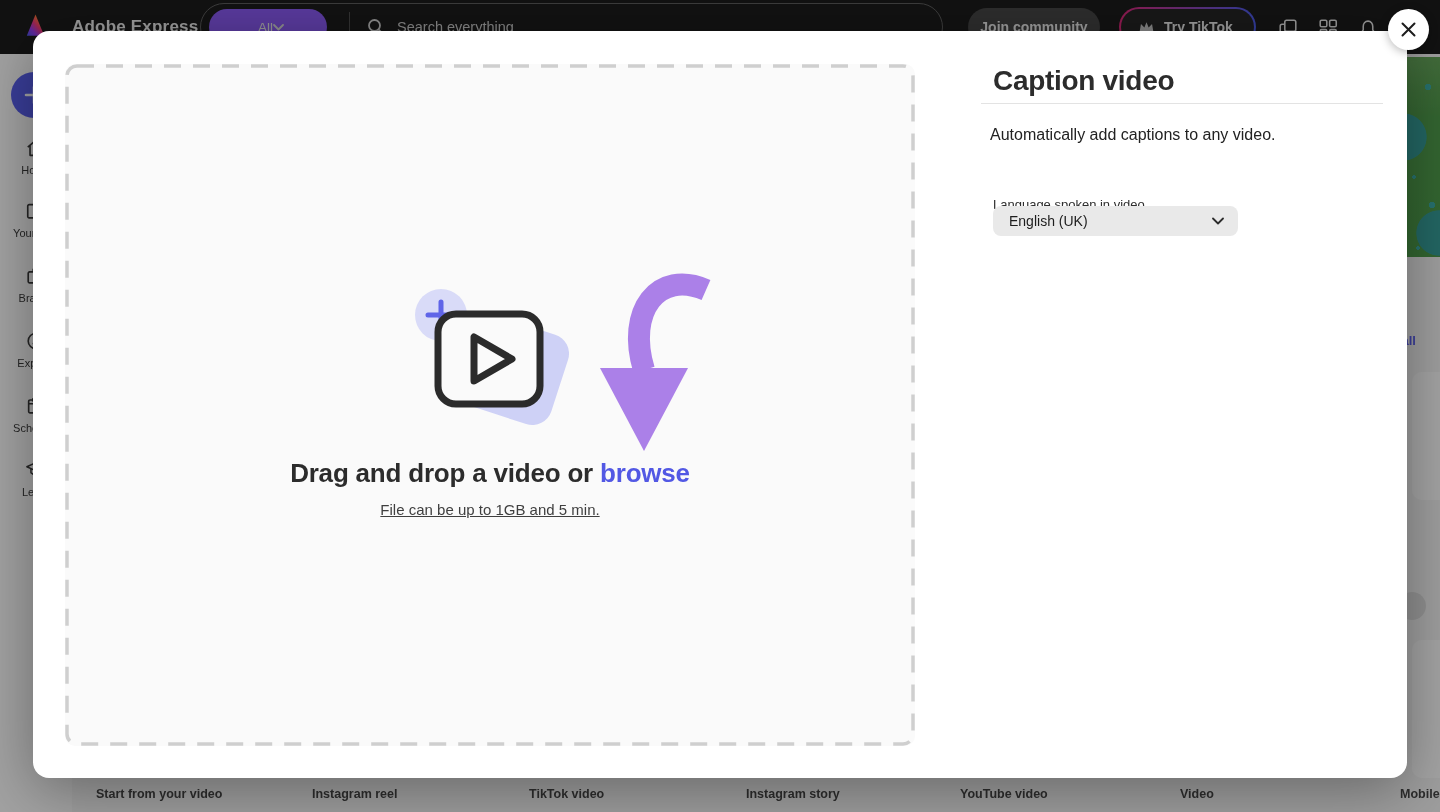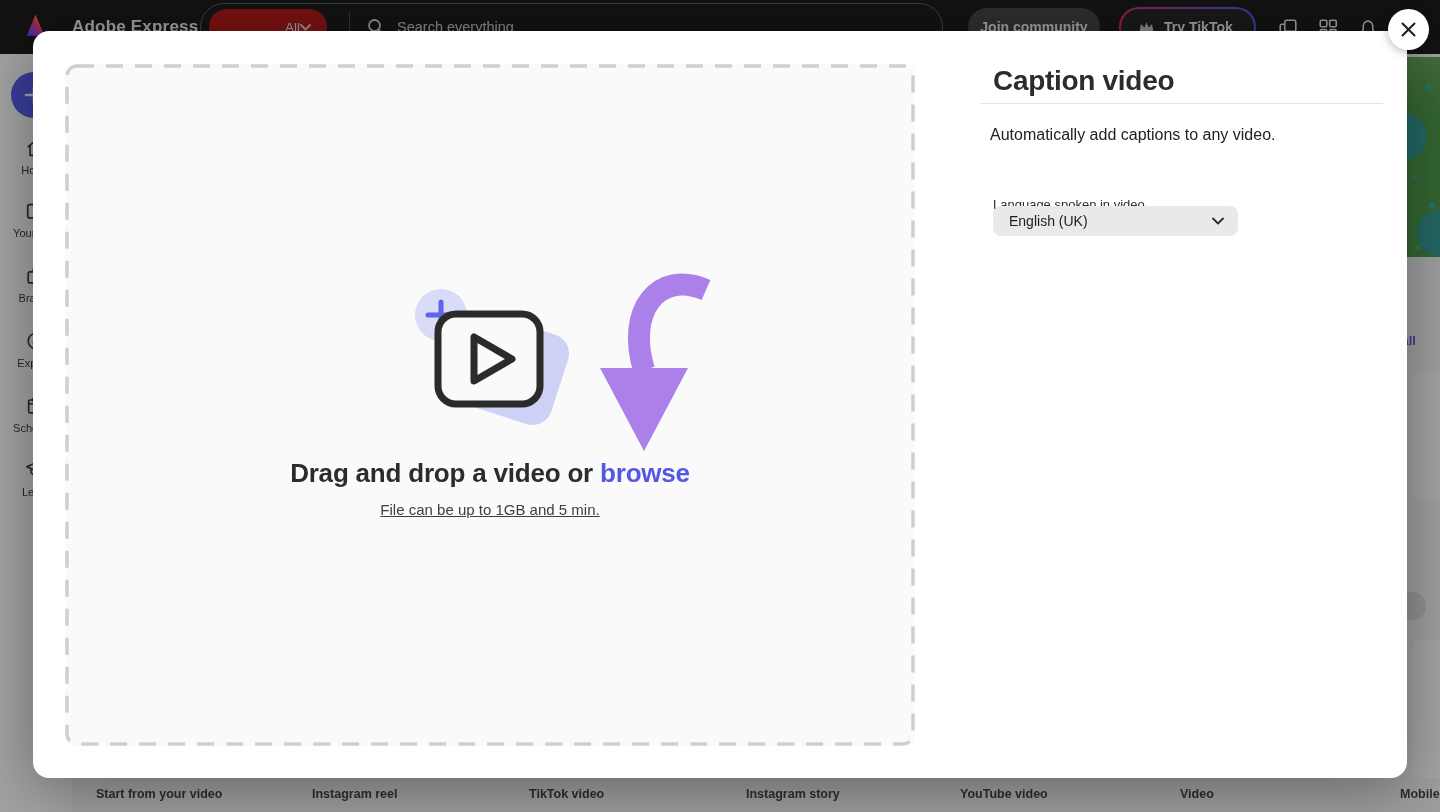--- a/index.html
+++ b/index.html
@@ -9,22 +9,22 @@
   #stage *{box-sizing:border-box;}
 
   
   .bg{position:absolute;inset:0;z-index:0;}
 
   .topbar{position:absolute;top:0;left:0;right:0;height:54px;background:#1d1d1d;}
   .logo{position:absolute;left:26px;top:13px;width:19px;height:25px;}
   .brand{position:absolute;left:72px;top:17px;font-size:17px;font-weight:700;color:#f2f2f2;letter-spacing:.2px;}
   .search-shell{position:absolute;left:200px;top:3px;width:743px;height:48px;
                 border:1px solid #5f5f5f;border-radius:26px;display:flex;align-items:center;}
-  .all-pill{margin-left:8px;width:118px;height:36px;background:#b91c1c;border-radius:18px;
-            display:flex;align-items:center;justify-content:flex-end;
+  .all-pill{margin-left:8px;width:118px;height:36px;background:#8b5cf6;border-radius:18px;
+            display:flex;align-items:center;justify-content:center;
             padding:0 16px 0 22px;color:#e8e8e8;font-size:13.5px;cursor:pointer;}
   .vdiv{width:1px;height:30px;background:#4f4f4f;margin-left:22px;}
   .search-icon{margin-left:17px;display:flex;}
   .search-shell input{background:transparent;border:none;outline:none;color:#fca5a5;
                       font-size:14.5px;margin-left:10px;width:430px;
                       font-family:"Liberation Sans","DejaVu Sans",sans-serif;}
   .search-shell input::placeholder{color:#cfcfcf;}
   .join-btn{position:absolute;left:968px;top:8px;width:132px;height:38px;border-radius:19px;
             background:#474747;color:#f0f0f0;font-size:14px;font-weight:700;
             display:flex;align-items:center;justify-content:center;cursor:pointer;}

